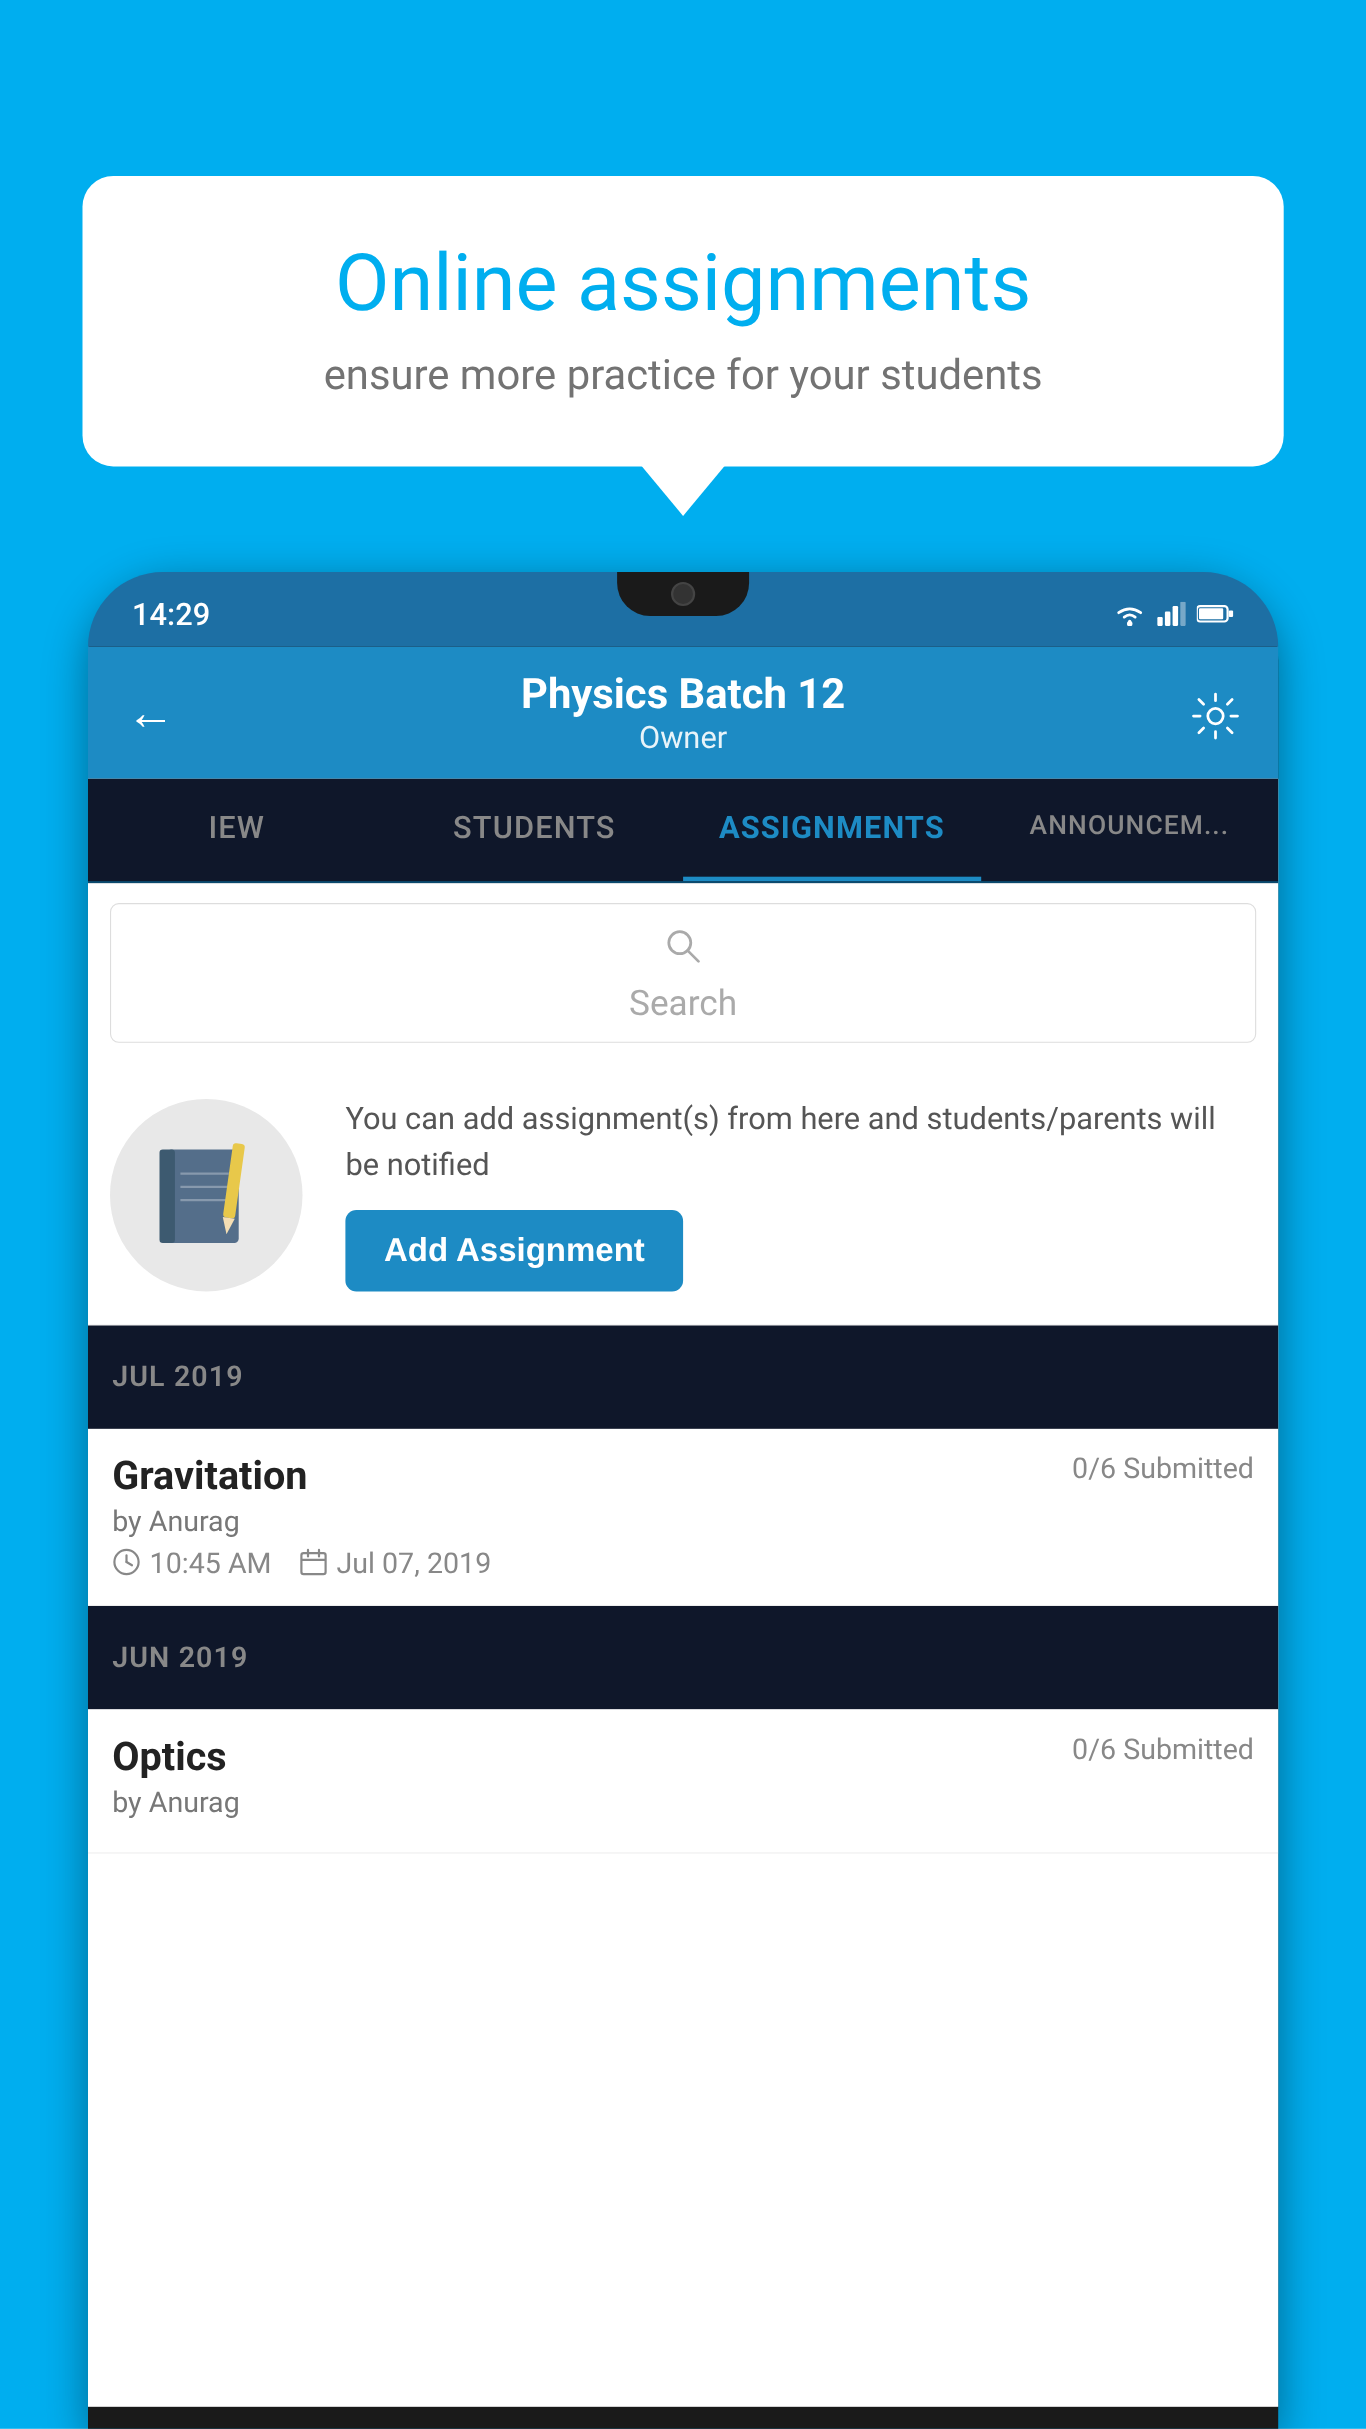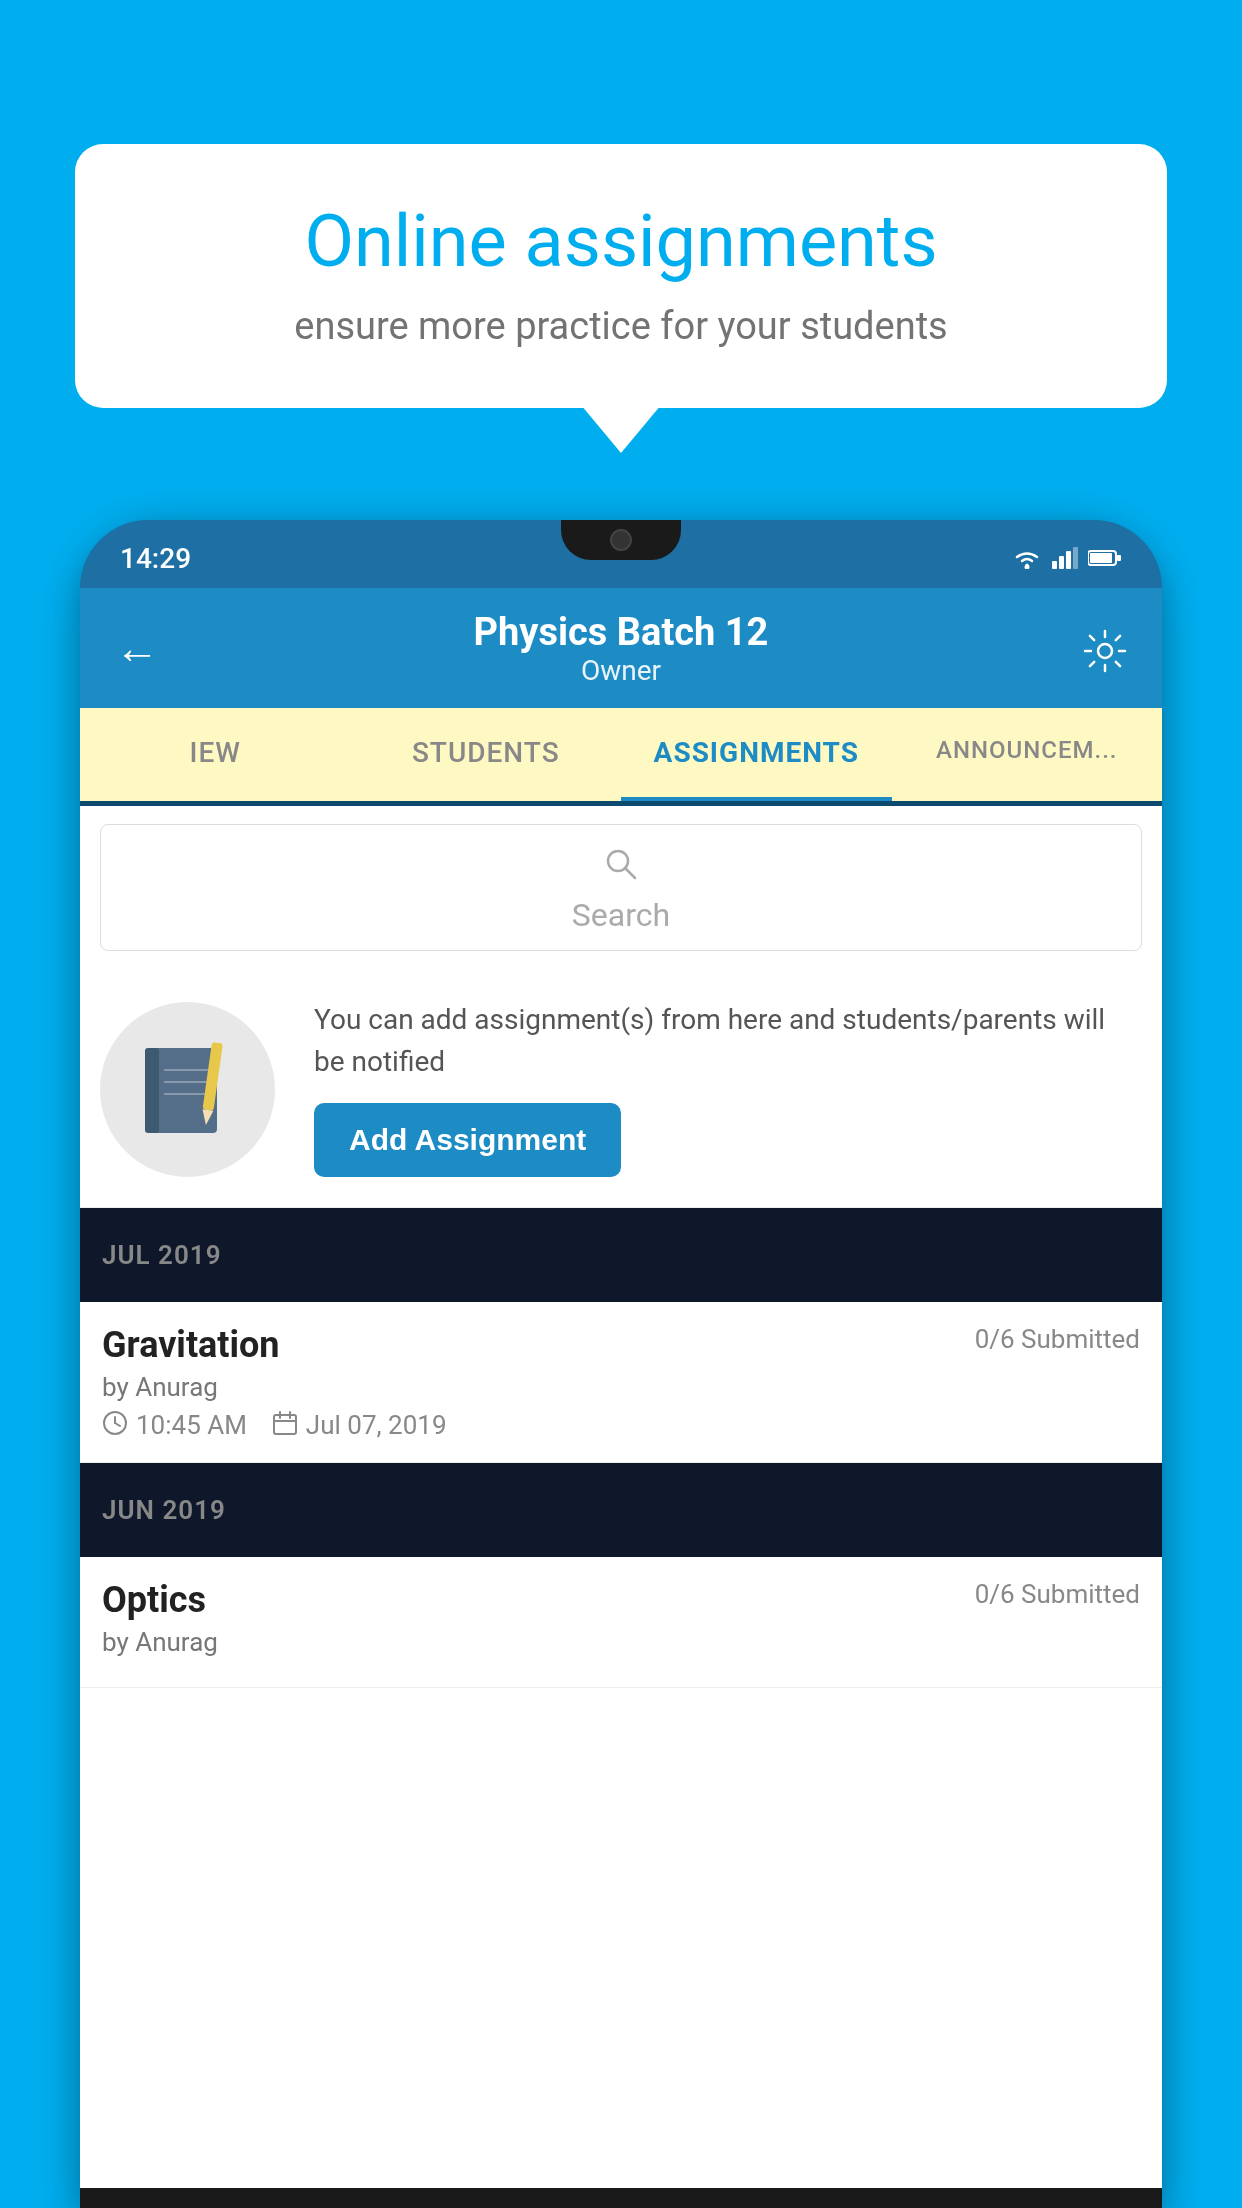--- a/index.html
+++ b/index.html
@@ -9,21 +9,21 @@
       height: 2208px;
       background-color: #00AEEF;
       font-family: 'Roboto', Arial, sans-serif;
       overflow: hidden;
       position: relative;
     }
 
     
     .speech-bubble-container {
       position: absolute;
-      top: 144px;
+      top: 160px;
       left: 75px;
       right: 75px;
     }
 
     .speech-bubble {
       background: white;
       border-radius: 28px;
       padding: 55px 65px 60px;
       position: relative;
     }
@@ -156,22 +156,22 @@
     
     .phone-screen {
       background: white;
       height: calc(100% - 88px - 120px);
       overflow: hidden;
     }
 
     
     .tabs-bar {
       display: flex;
-      border-bottom: 5px solid #0c4a6e;
-      background: #fef9c3;
+      border-bottom: 2px solid #0c4a6e;
+      background: #0f172a;
     }
 
     .tab-item {
       flex: 1;
       text-align: center;
       padding: 28px 10px;
       font-size: 28px;
       color: #888;
       font-weight: 500;
       cursor: pointer;

